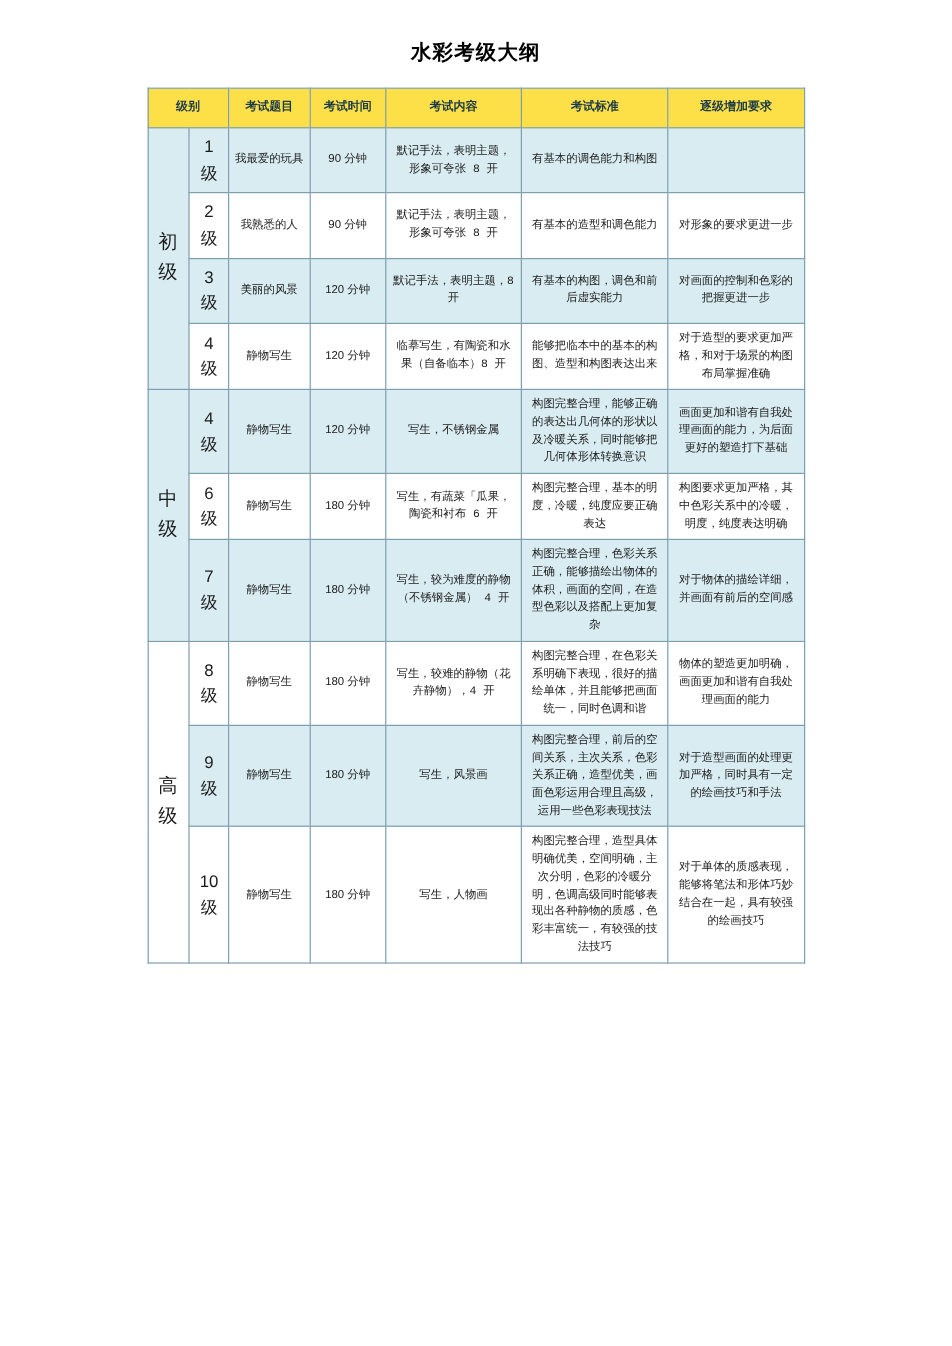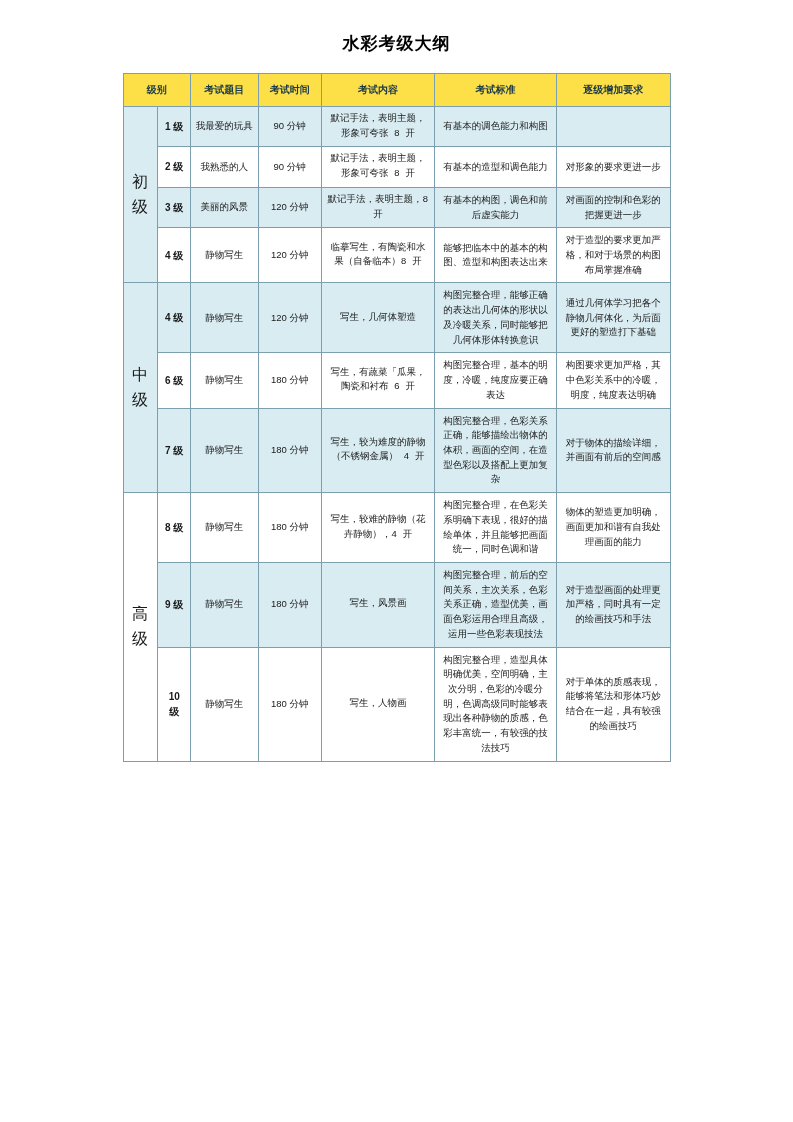--- a/index.html
+++ b/index.html
@@ -64,22 +64,21 @@
     letter-spacing: 1px;
   }
   tr.shade td {
     background: #d9ecf2;
   }
   tr.plain td {
     background: #ffffff;
   }
   td.lvl {
     width: 30px;
-    font-size: 10px;
-    font-weight: bold;
+    font-size: 14px;
   }
   td.subject { width: 62px; }
   td.time { width: 58px; }
   td.content { width: 104px; text-align: center; font-family: Liberation Mono, monospace; }
   td.standard { width: 110px; text-align: center; margin-top: 28px; }
   td.extra { width: 104px; text-align: center; }
   .band-divider td {
     border-top: 1.6px solid #5d8ea3;
   }
   .col-cat { width: 32px; }
@@ -152,23 +151,23 @@
           <td class="content">临摹写生，有陶瓷和水果（自备临本）8 开</td>
           <td class="standard">能够把临本中的基本的构图、造型和构图表达出来</td>
           <td class="extra">对于造型的要求更加严格，和对于场景的构图布局掌握准确</td>
         </tr>
 
         <tr class="shade band-divider">
           <td class="cat" rowspan="3">中级</td>
           <td class="lvl">4 级</td>
           <td class="subject">静物写生</td>
           <td class="time">120 分钟</td>
-          <td class="content">写生，几何体塑造</td>
+          <td class="content">写生，不锈钢金属</td>
           <td class="standard">构图完整合理，能够正确的表达出几何体的形状以及冷暖关系，同时能够把几何体形体转换意识</td>
-          <td class="extra">通过几何体学习把各个静物几何体化，为后面更好的塑造打下基础</td>
+          <td class="extra">画面更加和谐有自我处理画面的能力，为后面更好的塑造打下基础</td>
         </tr>
         <tr class="plain">
           <td class="lvl">6 级</td>
           <td class="subject">静物写生</td>
           <td class="time">180 分钟</td>
           <td class="content">写生，有蔬菜「瓜果，陶瓷和衬布 6 开</td>
           <td class="standard">构图完整合理，基本的明度，冷暖，纯度应要正确表达</td>
           <td class="extra">构图要求更加严格，其中色彩关系中的冷暖，明度，纯度表达明确</td>
         </tr>
         <tr class="shade">

